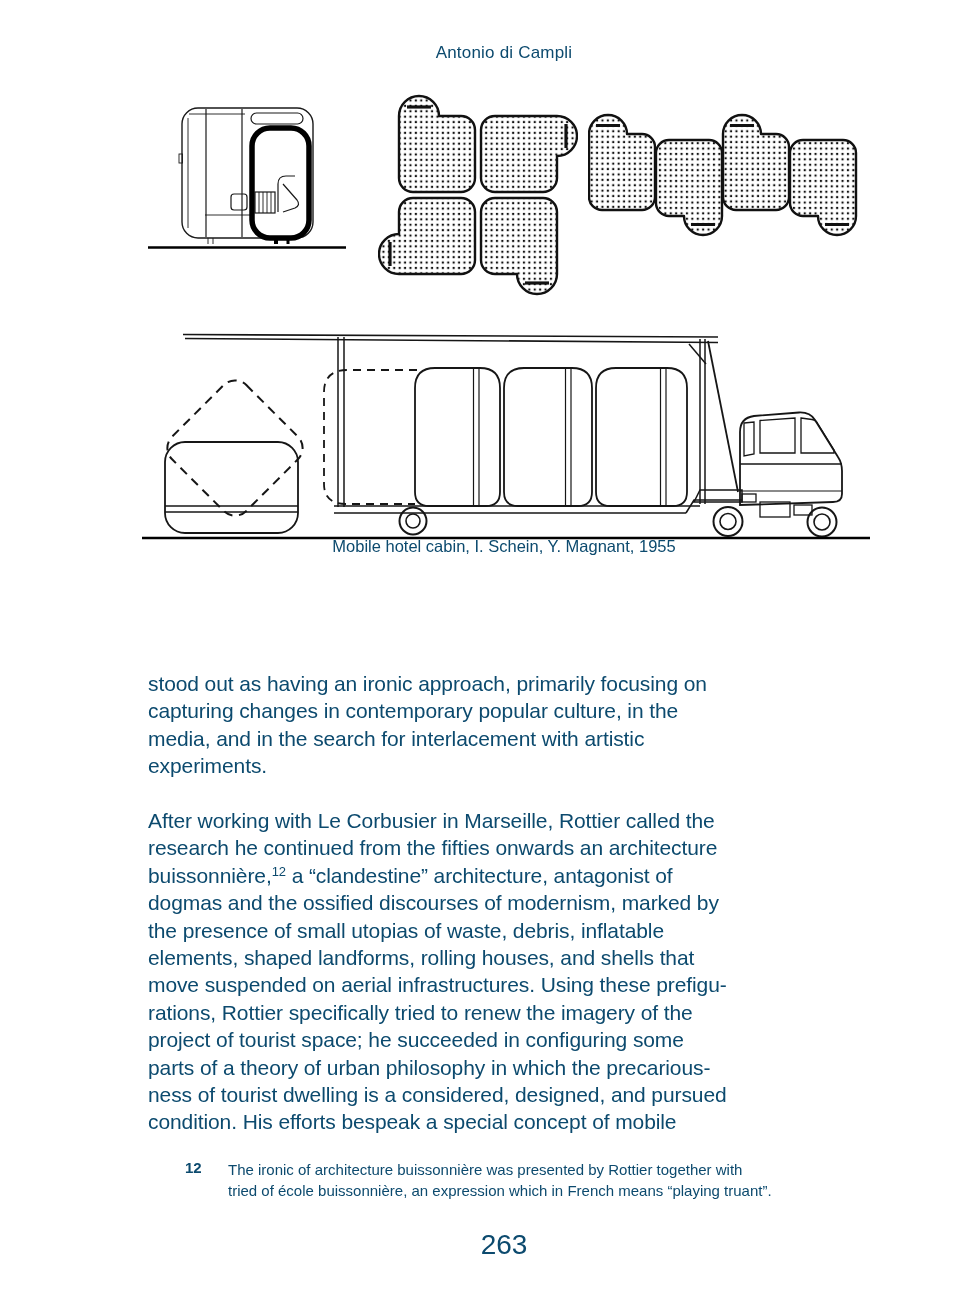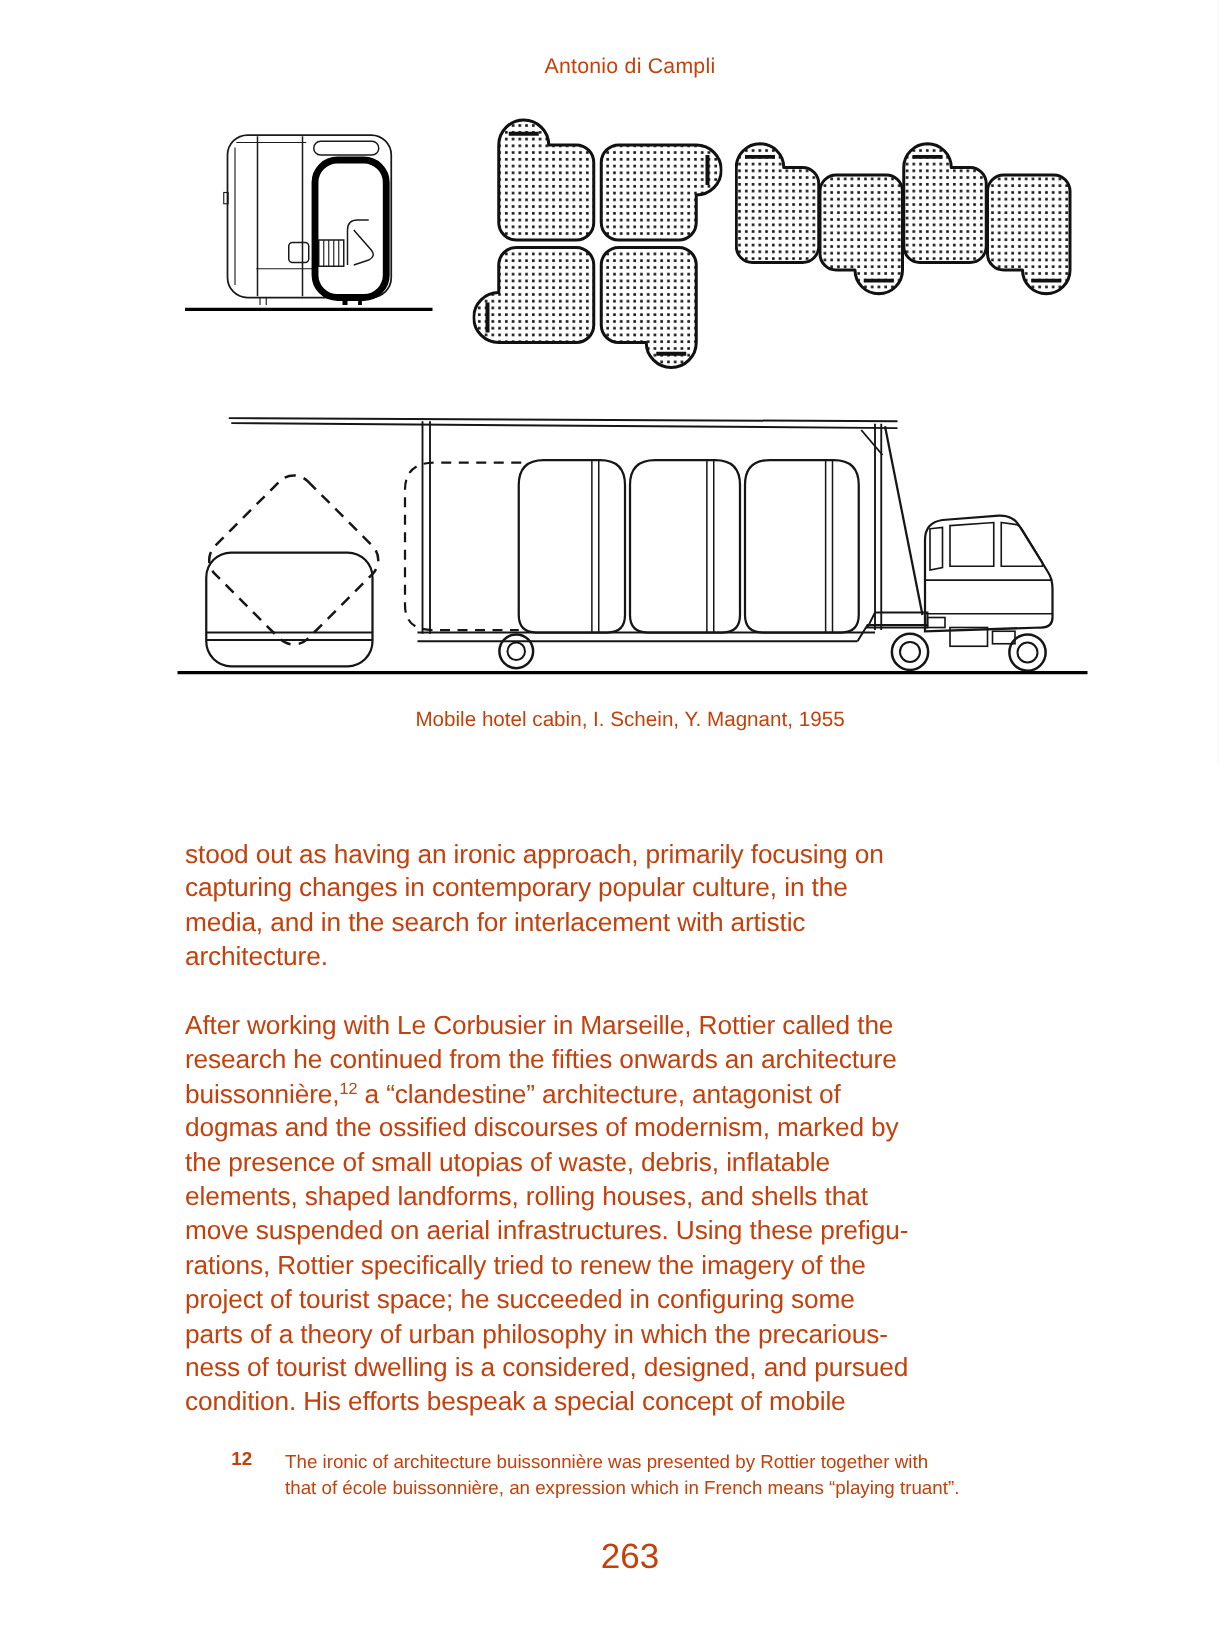--- a/index.html
+++ b/index.html
@@ -2,27 +2,27 @@
 <html><head>
 <meta charset="utf-8">
 <style>
   html,body{margin:0;padding:0;background:#e8e8e8;}
   .page{
     position:relative;
     width:975px;height:1300px;
     margin:0 auto;
     background:#ffffff;
     font-family:"Liberation Sans", sans-serif;
-    color:#c2410c;
+    color:#0c4a6e;
     overflow:hidden;
   }
   .abs{position:absolute;}
   .center-col{left:148px;width:712px;text-align:center;}
   .author{top:43px;font-size:17px;letter-spacing:.2px;}
-  .caption{top:567px;font-size:16.5px;white-space:nowrap;}
+  .caption{top:537px;font-size:16.5px;white-space:nowrap;}
   .para{
     left:148px;width:740px;
     font-size:21px;line-height:27.4px;
     white-space:nowrap;
     letter-spacing:-0.1px;
     margin-top:11px;
   }
   .para1{top:659px;}
   .para2{top:796px;}
   .it{}
@@ -183,22 +183,22 @@
         <circle cx="590" cy="199.5" r="8" stroke-width="1.6"></circle>
         <circle cx="684" cy="200" r="14.5" stroke-width="2"></circle>
         <circle cx="684" cy="200" r="8" stroke-width="1.6"></circle>
       </g>
       <line x1="4" y1="216" x2="732" y2="216" stroke="#000" stroke-width="2.6"></line>
     </g>
   </svg>
 
   <div class="abs center-col caption">Mobile hotel cabin, I. Schein, Y. Magnant, 1955</div>
 
-  <div class="abs para para1"><span>stood out as having an ironic approach, primarily focusing on</span><br><span>capturing changes in contemporary popular culture, in the</span><br><span>media, and in the search for interlacement with artistic</span><br><span>architecture.</span></div>
+  <div class="abs para para1"><span>stood out as having an ironic approach, primarily focusing on</span><br><span>capturing changes in contemporary popular culture, in the</span><br><span>media, and in the search for interlacement with artistic</span><br><span>experiments.</span></div>
 
   <div class="abs para para2"><span>After working with Le Corbusier in Marseille, Rottier called the</span><br><span>research he continued from the fifties onwards an </span><span class="it">architecture</span><br><span class="it">buissonnière</span><span>,</span><sup>12</sup><span> a “clandestine” architecture, antagonist of</span><br><span>dogmas and the ossified discourses of modernism, marked by</span><br><span>the presence of small utopias of waste, debris, inflatable</span><br><span>elements, shaped landforms, rolling houses, and shells that</span><br><span>move suspended on aerial infrastructures. Using these prefigu-</span><br><span>rations, Rottier specifically tried to renew the imagery of the</span><br><span>project of tourist space; he succeeded in configuring some</span><br><span>parts of a theory of urban philosophy in which the precarious-</span><br><span>ness of tourist dwelling is a considered, designed, and pursued</span><br><span>condition. His efforts bespeak a special concept of mobile</span></div>
 
   <div class="abs footnote-marker">12</div>
-  <div class="abs footnote-text"><span>The ironic of </span><span class="it">architecture buissonnière</span><span> was presented by Rottier together with</span><br><span>that of </span><span class="it">école buissonnière</span><span>, an expression which in French means “playing truant”.</span></div>
+  <div class="abs footnote-text"><span>The ironic of </span><span class="it">architecture buissonnière</span><span> was presented by Rottier together with</span><br><span>tried of </span><span class="it">école buissonnière</span><span>, an expression which in French means “playing truant”.</span></div>
 
   <div class="abs center-col pageno">263</div>
 
 </div>
 
 </body></html>

